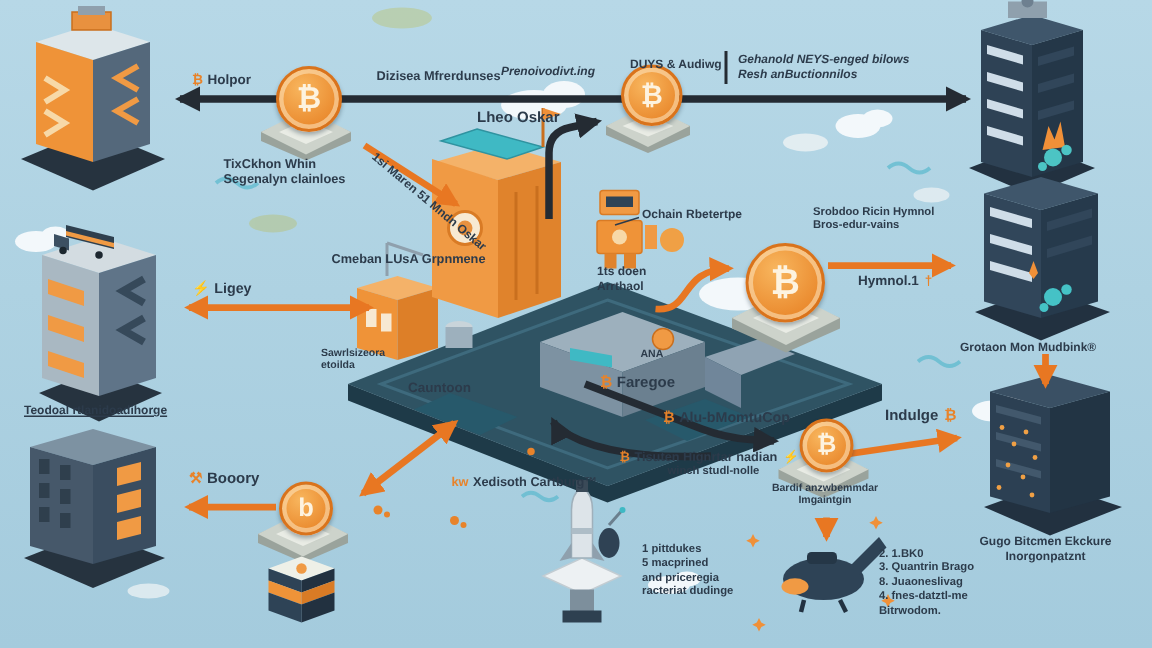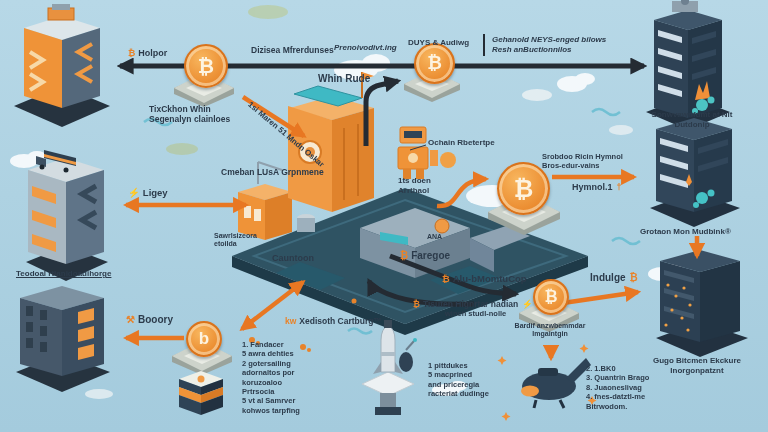--- a/index.html
+++ b/index.html
@@ -377,54 +377,50 @@
 <div class="coin" style="left:497px;top:162px;width:49px;height:49px;font-size:24px;">₿</div>
 <div class="coin" style="left:186px;top:321px;width:32px;height:32px;font-size:17px;">b</div>
 <div class="coin" style="left:533px;top:279px;width:32px;height:32px;font-size:16px;">₿</div>
 
 <div class="lb" style="left:128px;top:48px;">
   <span class="ic">₿</span>
   <span>Holpor</span>
     </div>
 <div class="lb s85" style="left:222px;top:45px;">Dizisea Mfrerdunses</div>
 <div class="lb s8" style="left:334px;top:43px;font-style:italic;">Prenoivodivt.ing</div>
-<div class="lb s8" style="left:408px;top:38px;">DUYS &amp; Audiwg</div>
+<div class="lb s8" style="left:420px;top:38px;">DUYS &amp; Audiwg</div>
 <div class="vline" style="left:483px;top:34px;"></div>
 <div class="lb s8 col" style="left:492px;top:35px;font-style:italic;">
   <div>Gehanold NEYS-enged bilows</div>
   <div>Resh anBuctionnilos</div>
     </div>
 <div class="lb s85 col" style="left:120px;top:82px;margin-top:22px;">
   <div>TixCkhon Whin</div>
   <div>Segenalyn clainloes</div>
     </div>
-<div class="lb s10" style="left:318px;top:73px;">Whin Rude</div>
+<div class="lb s10" style="left:318px;top:73px;">Lheo Oskar</div>
 <div class="lb s8 rot" style="left:252px;top:100px;">1si Maren 51 Mndn Oskar</div>
 <div class="lb s8" style="left:428px;top:138px;">Ochain Rbetertpe</div>
 
 <div class="lb s85" style="left:192px;top:167px;">Cmeban LUsA Grpnmene</div>
 <div class="lb" style="left:128px;top:187px;font-size:9.5px;">
   <span class="ic">⚡</span>
   <span>Ligey</span>
     </div>
 <div class="lb s8 col" style="left:398px;top:176px;">
   <div>1ts doen</div>
   <div>Arrthaol</div>
     </div>
-<div class="lb s75 col" style="left:542px;top:152px;">
+<div class="lb s75 col" style="left:542px;top:136px;">
   <div>Srobdoo Ricin Hymnol</div>
   <div>Bros-edur-vains</div>
     </div>
 <div class="lb" style="left:572px;top:182px;">
   <span>Hymnol.1</span>
   <span class="ic-after">†</span>
-    </div>
-<div class="lb s8 col" style="left:633px;top:110px;width:118px;">
-  <div class="ctr">Sonwvawnfumt at Nit</div>
-  <div class="ctr">Dutdonip</div>
     </div>
 <div class="lb s7 col" style="left:214px;top:232px;">
   <div>Sawrlsizeora</div>
   <div>etoilda</div>
     </div>
 <div class="lb" style="left:272px;top:253px;">Cauntoon</div>
 <div class="lb s7" style="left:427px;top:233px;">ANA</div>
 <div class="lb s10" style="left:400px;top:250px;">
   <span class="ic">₿</span>
   <span>Faregoe</span>
@@ -440,39 +436,29 @@
     </div>
 
 <div class="lb s85 col" style="left:384px;top:299px;">
   <div style="display:flex;align-items:center;">
     <span class="ic">₿</span>
     <span>Tisuten Hignrtar nadian</span>
     <span class="ic-after">⚡</span>
       </div>
   <div class="s75" style="margin-left:32px;">winch studl-nolle</div>
     </div>
-<div class="lb s85" style="left:256px;top:316px;">
+<div class="lb s85" style="left:272px;top:316px;">
   <span class="ic">kw</span>
   <span>Xedisoth Cartburg™</span>
     </div>
 <div class="lb s10" style="left:126px;top:314px;">
   <span class="ic">⚒</span>
   <span>Booory</span>
     </div>
 
-<div class="lb s75 col list" style="left:242px;top:340px;font-weight:600;">
-  <div>1.  Fandacer</div>
-  <div>5 awra dehties</div>
-  <div>2 gotersailing</div>
-  <div>adornaltos por</div>
-  <div>koruzoaloo</div>
-  <div>Prtrsocia</div>
-  <div>5 vt al Samrver</div>
-  <div>kohwos tarpfing</div>
-    </div>
 
 <div class="lb s75 col list" style="left:428px;top:361px;font-weight:600;">
   <div>1  pittdukes</div>
   <div>5  macprined</div>
   <div>and priceregia</div>
   <div>racteriat dudinge</div>
     </div>
 
 <div class="lb s7 col" style="left:505px;top:322px;width:90px;">
   <div class="ctr">Bardif anzwbemmdar</div>

